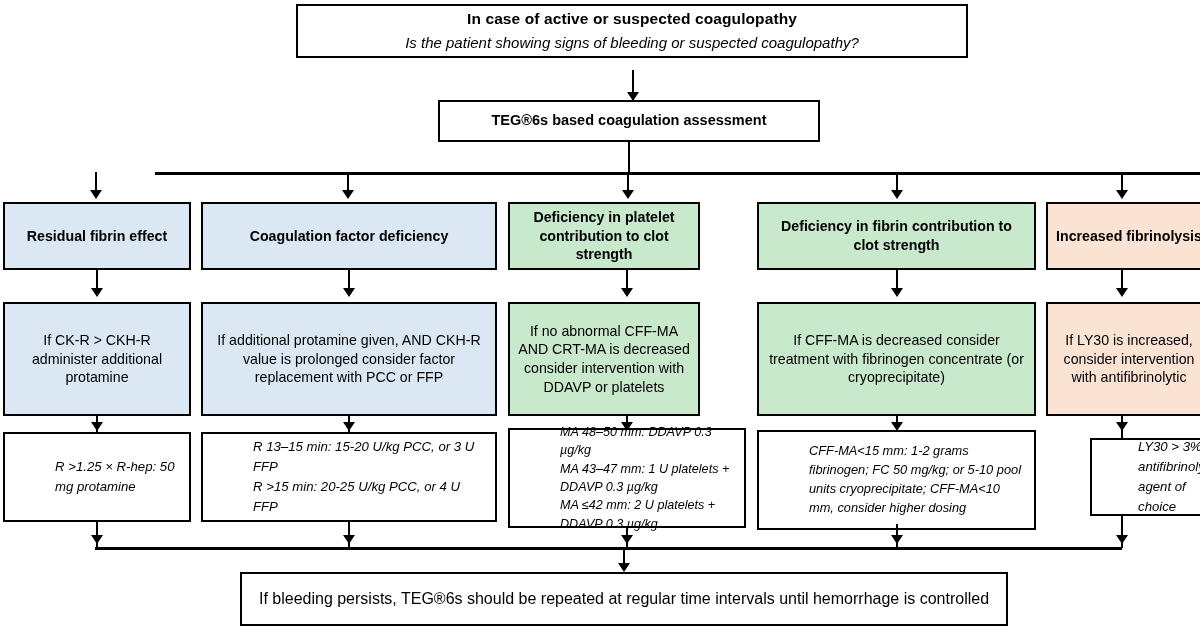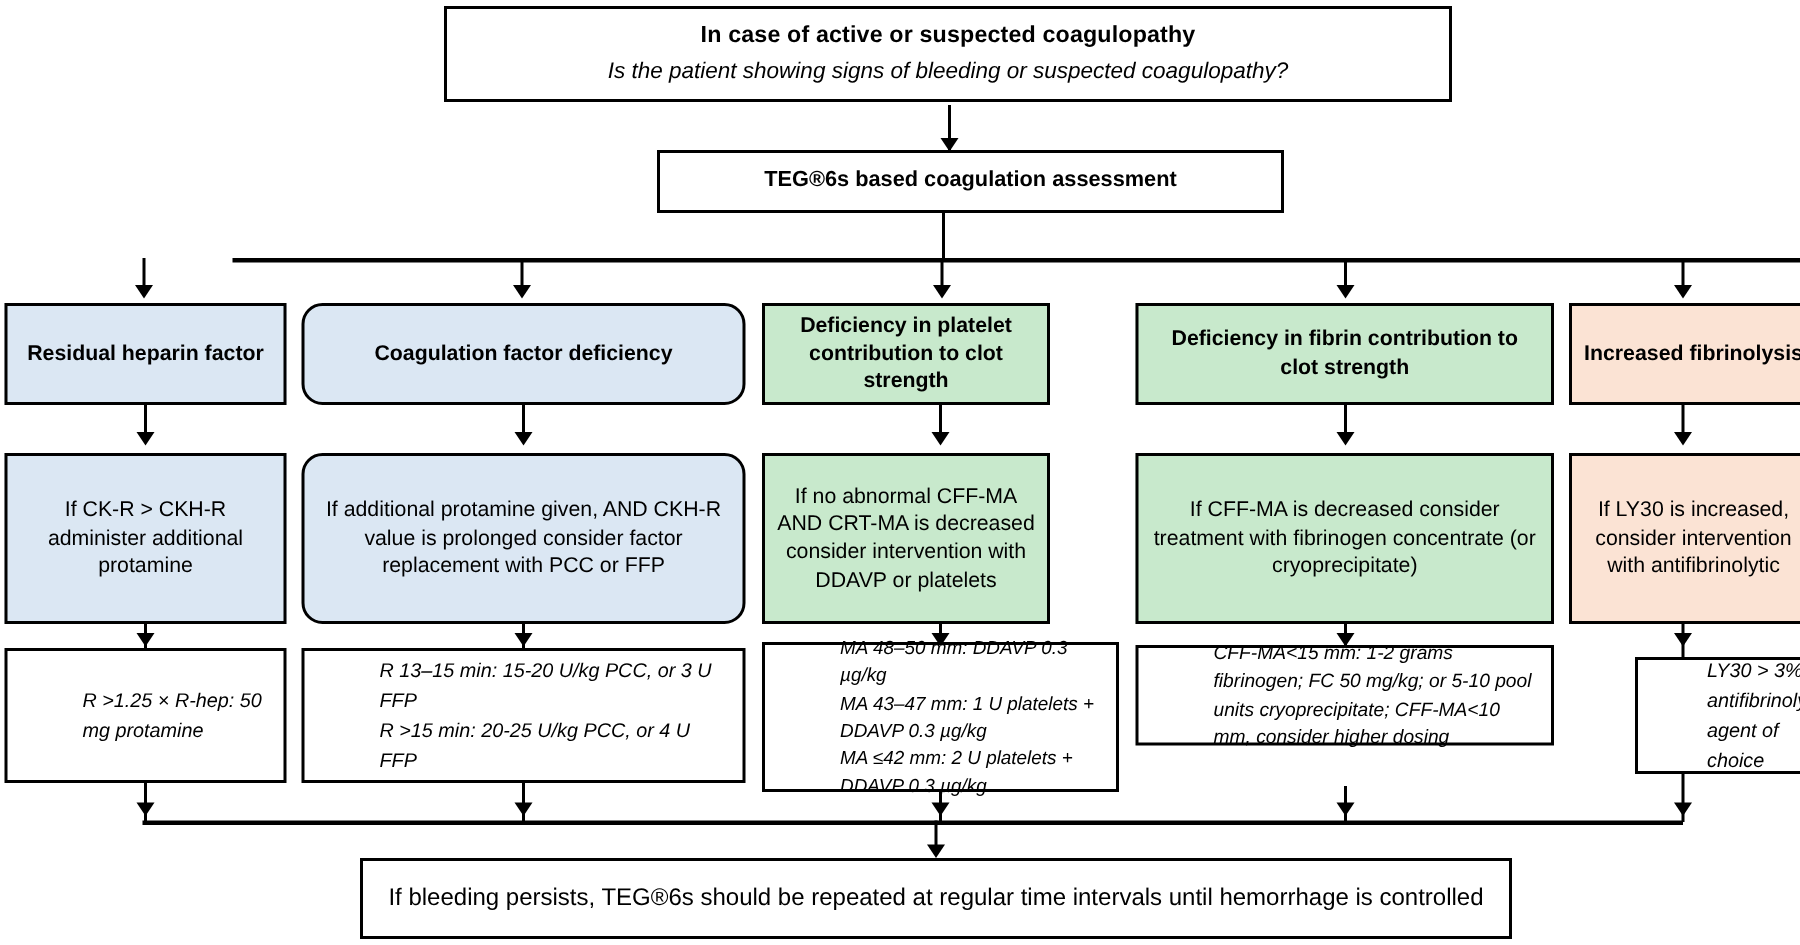--- a/index.html
+++ b/index.html
@@ -32,39 +32,39 @@
     text-align: center;
     line-height: 1.32;
   }
   .box .inner { width: 100%; padding: 0 8px; }
 
   .b-blue  { background: #dbe7f3; }
   .b-green { background: #c8e9cc; }
   .b-peach { background: #fbe3d4; }
 
   
-  #top-box   { left: 296px;  top: 4px;   width: 672px; height: 64px; text-align: center; }
+  #top-box   { left: 296px;  top: 4px;   width: 672px; height: 54px; text-align: center; }
   #top-box .line1 { font-weight: bold; font-size: 15.5px; letter-spacing: .1px; }
   #top-box .line2 { font-style: italic; font-size: 15px; margin-top: 4px; }
 
-  #teg-box   { left: 438px;  top: 100px; width: 418px; height: 42px;
+  #teg-box   { left: 438px;  top: 100px; width: 382px; height: 42px;
                font-weight: bold; font-size: 14.5px; }
 
   
   .row1 { top: 202px; height: 68px; font-weight: bold; font-size: 14.2px; }
   
   .row2 { top: 302px; height: 114px; font-size: 14.2px; }
   
   .row3 { top: 432px; height: 90px; font-style: italic; font-size: 13.2px;
           text-align: left; align-items: center; line-height: 1.52; padding-left: 40px; }
   .row3 .inner { padding: 0 10px; }
 
   
   .c1 { left: 3px;    width: 188px; }
-  .c2 { left: 201px;  width: 296px; border-radius: 14px; }
+  .c2 { left: 201px;  width: 296px; }
   .c3 { left: 508px;  width: 192px; }
   .c4 { left: 757px;  width: 279px; }
   .c5 { left: 1046px; width: 166px; }
 
   
   .r3c1 { left: 3px;    width: 188px; }
   .r3c2 { left: 201px;  width: 296px; }
   .r3c3 { left: 508px;  width: 238px; }
   .r3c4 { left: 757px;  width: 279px; }
   .r3c5 { left: 1090px; width: 136px; }
@@ -122,21 +122,21 @@
   <div class="vline" style="left:626.5px; top:172px; height:22px;"></div>
   <div class="arrow" style="left:622px;  top:190px;"></div>
 
   <div class="vline" style="left:895.5px; top:172px; height:22px;"></div>
   <div class="arrow" style="left:891px;  top:190px;"></div>
 
   <div class="vline" style="left:1120.5px; top:172px; height:22px;"></div>
   <div class="arrow" style="left:1116px; top:190px;"></div>
 
   <div class="box row1 c1 b-blue">
-    <div class="inner">Residual heparin factor</div>
+    <div class="inner">Residual fibrin effect</div>
   </div>
   <div class="box row1 c2 b-blue">
     <div class="inner">Coagulation factor deficiency</div>
   </div>
   <div class="box row1 c3 b-green">
     <div class="inner">Deficiency in platelet contribution to clot strength</div>
   </div>
   <div class="box row1 c4 b-green">
     <div class="inner">Deficiency in fibrin contribution to clot  strength</div>
   </div>
@@ -194,21 +194,21 @@
   </div>
 
   <div class="box row3 r3c3" style="height:100px; top:428px; font-size:12.6px; line-height:1.46;">
     <div class="inner">
       <div>MA 48–50 mm: DDAVP 0.3 µg/kg</div>
       <div>MA 43–47 mm: 1 U  platelets + DDAVP 0.3 µg/kg</div>
       <div>MA ≤42 mm: 2 U platelets + DDAVP 0.3 µg/kg</div>
     </div>
   </div>
 
-  <div class="box row3 r3c4" style="height:67px; top:430px; font-size:12.8px; line-height:1.48;font-style:italic;">
+  <div class="box row3 r3c4" style="height:100px; top:430px; font-size:12.8px; line-height:1.48;font-style:italic;">
     <div class="inner">CFF-MA&lt;15 mm: 1-2 grams fibrinogen; FC 50 mg/kg; or 5-10 pool units cryoprecipitate; CFF-MA&lt;10 mm, consider higher dosing</div>
   </div>
 
   <div class="box row3 r3c5" style="height:78px; top:438px;">
     <div class="inner">
       <div>LY30 &gt; 3%:</div>
       <div>antifibrinolytic</div>
       <div>agent of choice</div>
     </div>
   </div>

